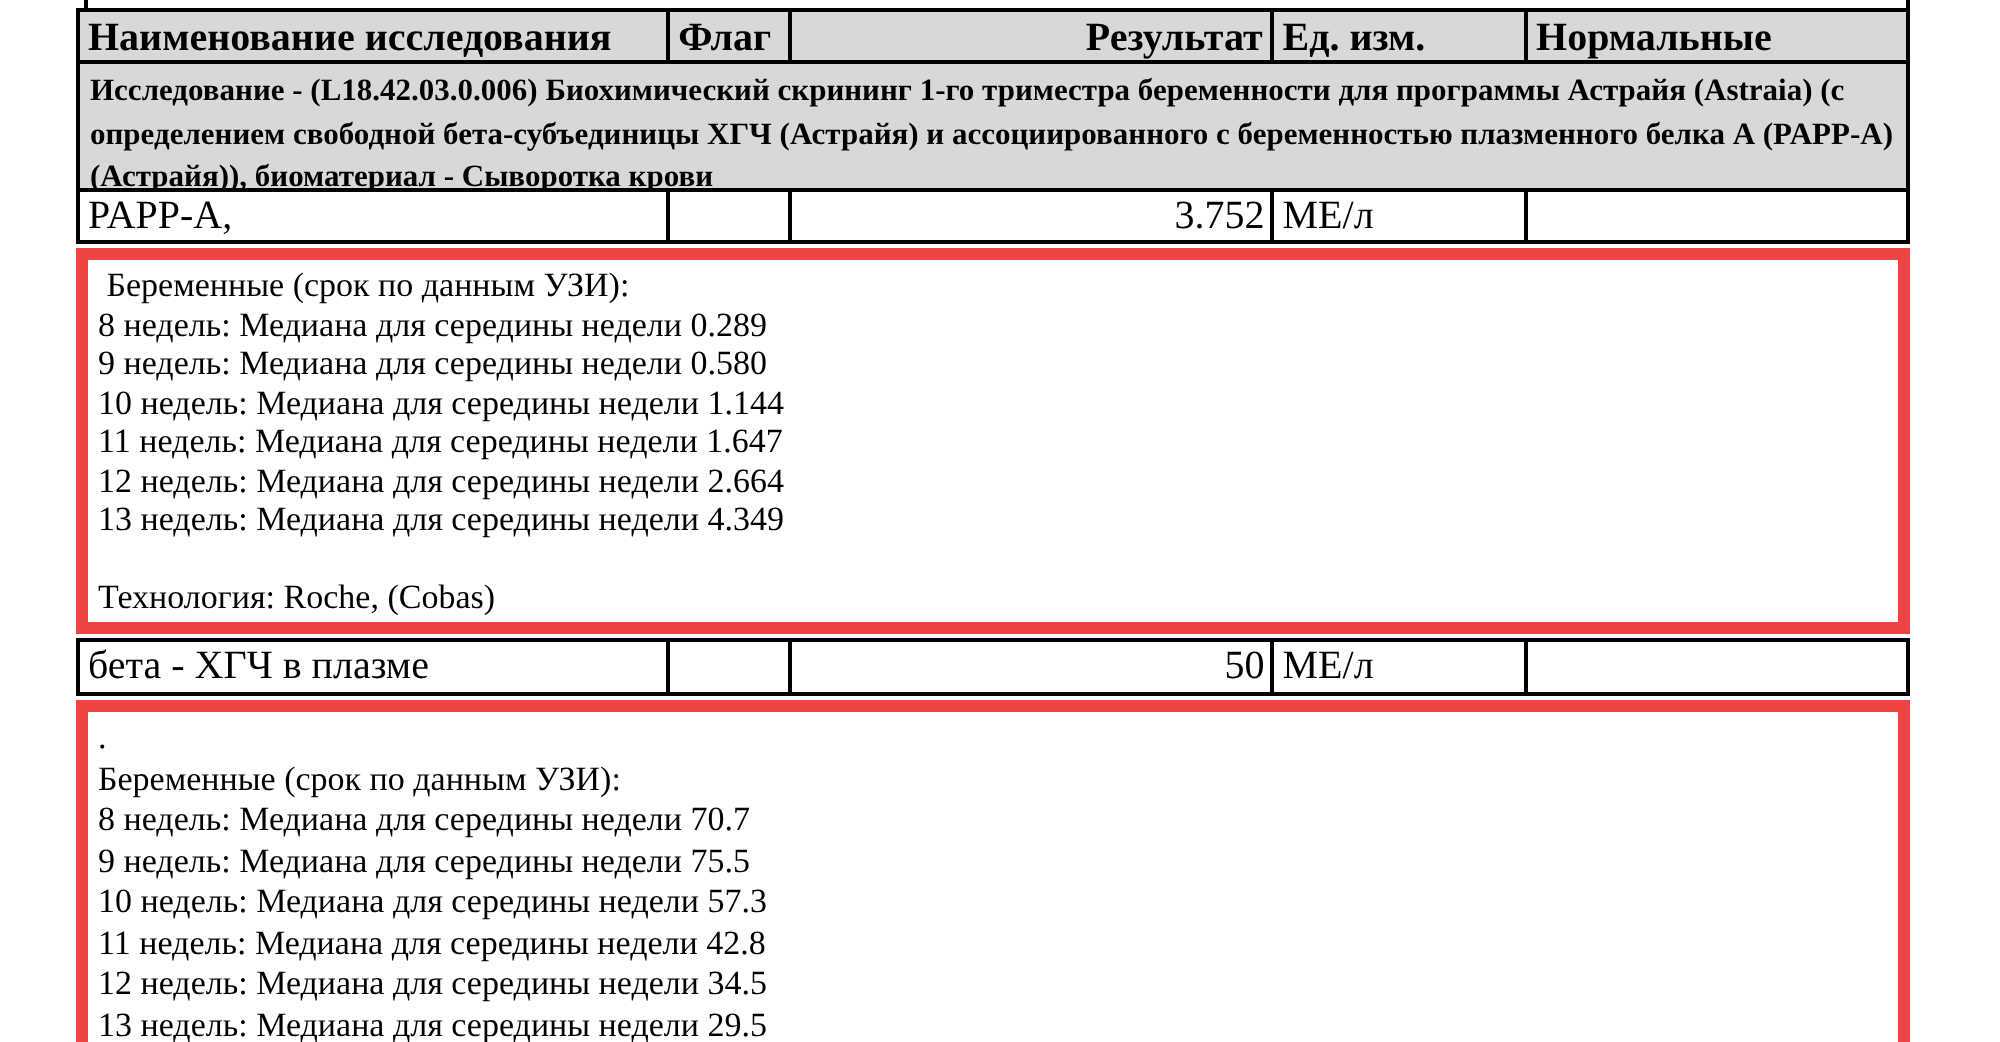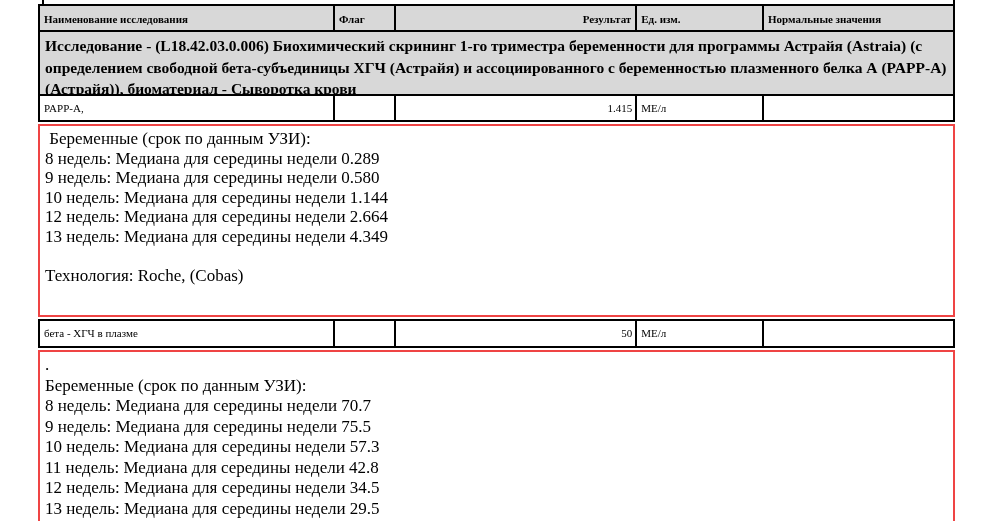--- a/index.html
+++ b/index.html
@@ -25,21 +25,21 @@
     margin-left: 4px;
     border-left: 2px solid #000;
     border-right: 2px solid #000;
   }
   .row { display: flex; }
   .cell {
     box-sizing: border-box;
     border: 2px solid #000;
     padding: 3px 4px;
     overflow: hidden;
-    font-size: 11px;
+    font-size: 20px;
     line-height: 18px;
   }
   .cell + .cell { margin-left: -2px; }
   .c1 { width: 305px; }
   .c2 { width: 64px; }
   .c3 { width: 250px; text-align: right; }
   .c4 { width: 132px; }
   .c5 { width: 198px; }
   .cfull { width: 917px; }
   .header-row { height: 28px; }
@@ -56,21 +56,21 @@
     line-height: 21.5px;
     padding: 3px 5px;
   }
   .data-row { height: 28px; margin-top: -2px; }
   .data-row .cell { padding: 3px 3px 2px 4px; }
   .beta-row { height: 29px; margin-top: 2px; }
   .notes {
     box-sizing: border-box;
     width: 917px;
     margin-top: 2px;
-    border: 2px solid #ef4444;
+    border: 6px solid #ef4444;
     padding: 3px 5px;
     font-size: 17px;
     line-height: 19.5px;
   }
   .notes-1 { height: 193px; }
   .notes-2 {
     height: 171px;
     border-bottom: none;
     line-height: 20.5px;
   }
@@ -93,30 +93,31 @@
     <div class="cell c5">Нормальные значения</div>
   </div>
 
   <div class="row study-row">
     <div class="cell cfull">Исследование - (L18.42.03.0.006) Биохимический скрининг 1-го триместра беременности для программы Астрайя (Astraia) (с определением свободной бета-субъединицы ХГЧ (Астрайя) и ассоциированного с беременностью плазменного белка А (PAPP-A) (Астрайя)), биоматериал - Сыворотка крови</div>
   </div>
 
   <div class="row data-row">
     <div class="cell c1">PAPP-A,</div>
     <div class="cell c2"></div>
-    <div class="cell c3">1.415</div>
+    <div class="cell c3">3.752</div>
     <div class="cell c4">МЕ/л</div>
     <div class="cell c5"></div>
   </div>
 
   <div class="notes notes-1">
     <div class="note-line"> Беременные (срок по данным УЗИ):</div>
     <div class="note-line">8 недель: Медиана для середины недели 0.289</div>
     <div class="note-line">9 недель: Медиана для середины недели 0.580</div>
     <div class="note-line">10 недель: Медиана для середины недели 1.144</div>
+    <div class="note-line">11 недель: Медиана для середины недели 1.647</div>
     <div class="note-line">12 недель: Медиана для середины недели 2.664</div>
     <div class="note-line">13 недель: Медиана для середины недели 4.349</div>
     <div class="note-line"></div>
     <div class="note-line">Технология: Roche, (Cobas)</div>
   </div>
 
   <div class="row data-row beta-row">
     <div class="cell c1">бета - ХГЧ в плазме</div>
     <div class="cell c2"></div>
     <div class="cell c3">50</div>

